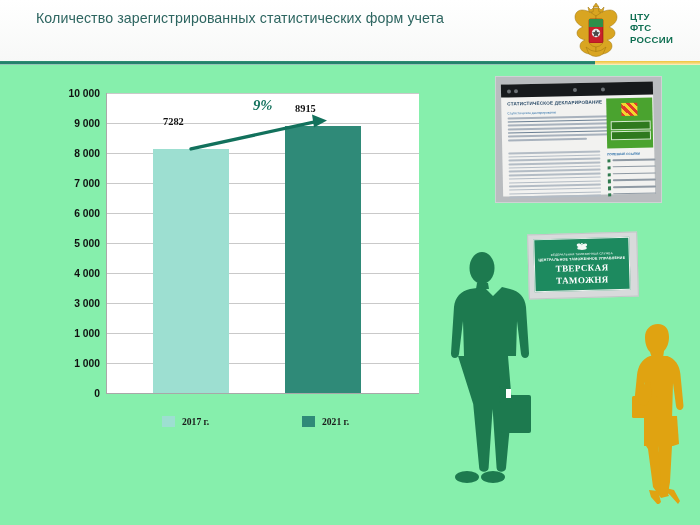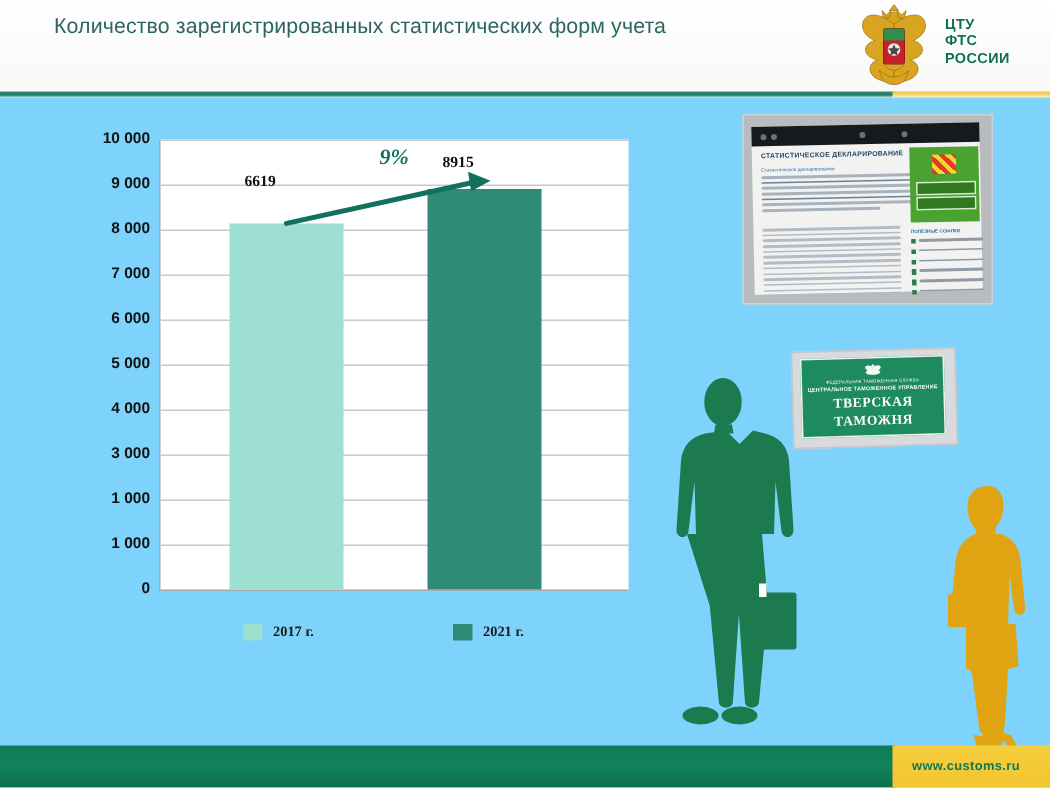--- a/index.html
+++ b/index.html
@@ -1,21 +1,21 @@
 <!DOCTYPE html>
 <html><head>
 <meta charset="utf-8">
 <style>
   html,body{margin:0;padding:0;}
   body{
     width:700px;height:525px;overflow:hidden;position:relative;
     background:#ffffff;
     font-family:"Liberation Sans","DejaVu Sans",sans-serif;
   }
-  .slide{position:absolute;inset:0;background:#7dd3fc;}
+  .slide{position:absolute;inset:0;background:#86efac;}
 
   
   .header{position:absolute;left:0;top:0;width:700px;height:62px;
      background:linear-gradient(180deg,#ffffff 0%,#f7f8f7 100%);}
   .title{
     position:absolute;left:36px;top:8px;width:520px;
     font-size:14.2px;line-height:21px;color:#2d6560;letter-spacing:.1px;
   }
   .title .ln{display:block;}
 
@@ -164,21 +164,21 @@
         <div class="gl" style="top: 30px;"></div>
         <div class="gl" style="top: 60px;"></div>
         <div class="gl" style="top: 90px;"></div>
         <div class="gl" style="top: 120px;"></div>
         <div class="gl" style="top: 150px;"></div>
         <div class="gl" style="top: 180px;"></div>
         <div class="gl" style="top: 210px;"></div>
         <div class="gl" style="top: 240px;"></div>
         <div class="gl" style="top: 270px;"></div>
         <div class="bar b1" style="height: 244.08px; background: rgb(157, 223, 209);"></div>
-        <div class="vlab" style="left: 56px; top: 22.92px;">6619</div>
+        <div class="vlab" style="left: 56px; top: 22.92px;">7282</div>
         <div class="bar b2" style="height: 267.45px; background: rgb(47, 138, 120);"></div>
         <div class="vlab" style="left: 188px; top: 9.55px;">8915</div>
         <svg viewBox="0 0 312 300" width="312" height="300" style="position: absolute; left: 0px; top: 0px; overflow: visible;">
           <line x1="84" y1="55.920000000000016" x2="209" y2="28.55000000000001" stroke="#12715c" stroke-width="3.4" stroke-linecap="round"></line>
           <polygon points="220,27.55000000000001 205,21.55000000000001 207,34.55000000000001" fill="#12715c"></polygon>
         </svg>
         <div class="pct" style="left: 146px; top: 3.92px;">9%</div>
       </div>
     <div class="legend" id="legend">
         <div class="lg" style="left: 56px;">
@@ -296,19 +296,14 @@
       <path d="M16 94 h33 l2 28 -6 2 -29 0 z"></path>
       <path d="M18 124 l12 0 6 40 5 10 -8 2 -8 -11 -5 -38z"></path>
       <path d="M30 124 l14 0 -2 36 -2 12 -8 -1 1 -12z"></path>
       <path d="M38 166 l8 2 6 11 -2 3 -8 -9 -5 -4z"></path>
       <path d="M21 168 l9 1 3 11 -3 3 -7 -8z"></path>
       <rect x="4" y="74" width="26" height="22" rx="1.5"></rect>
       <path d="M22 60 l-10 4 -2 18 8 2 6 -10z"></path>
     </g>
   </svg>
 
-  <div class="footer">
-    <div class="g"></div>
-    <div class="y"></div>
-    <div class="url">www.customs.ru</div>
-  </div>
 
 </div>
 
 </body></html>

